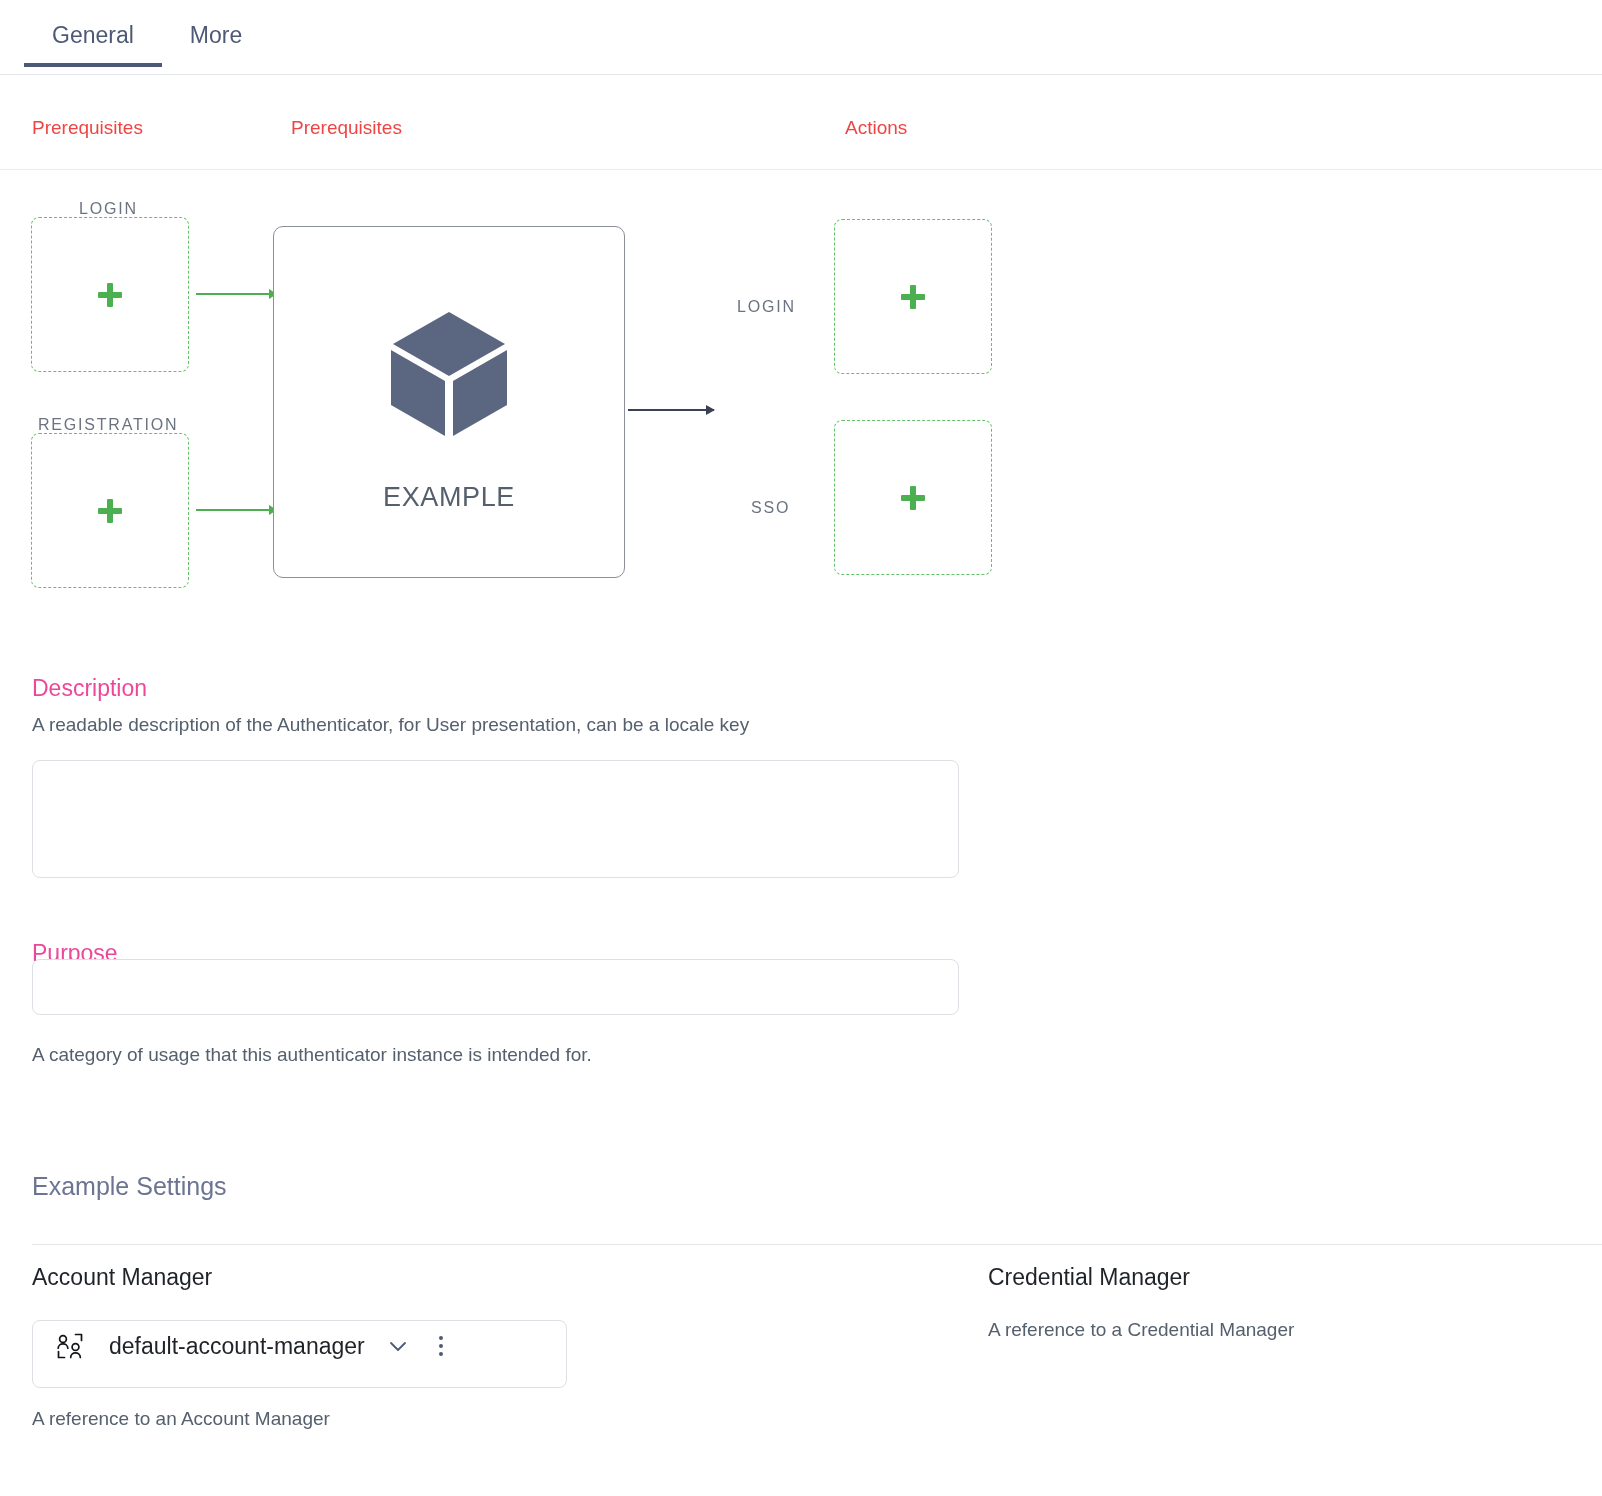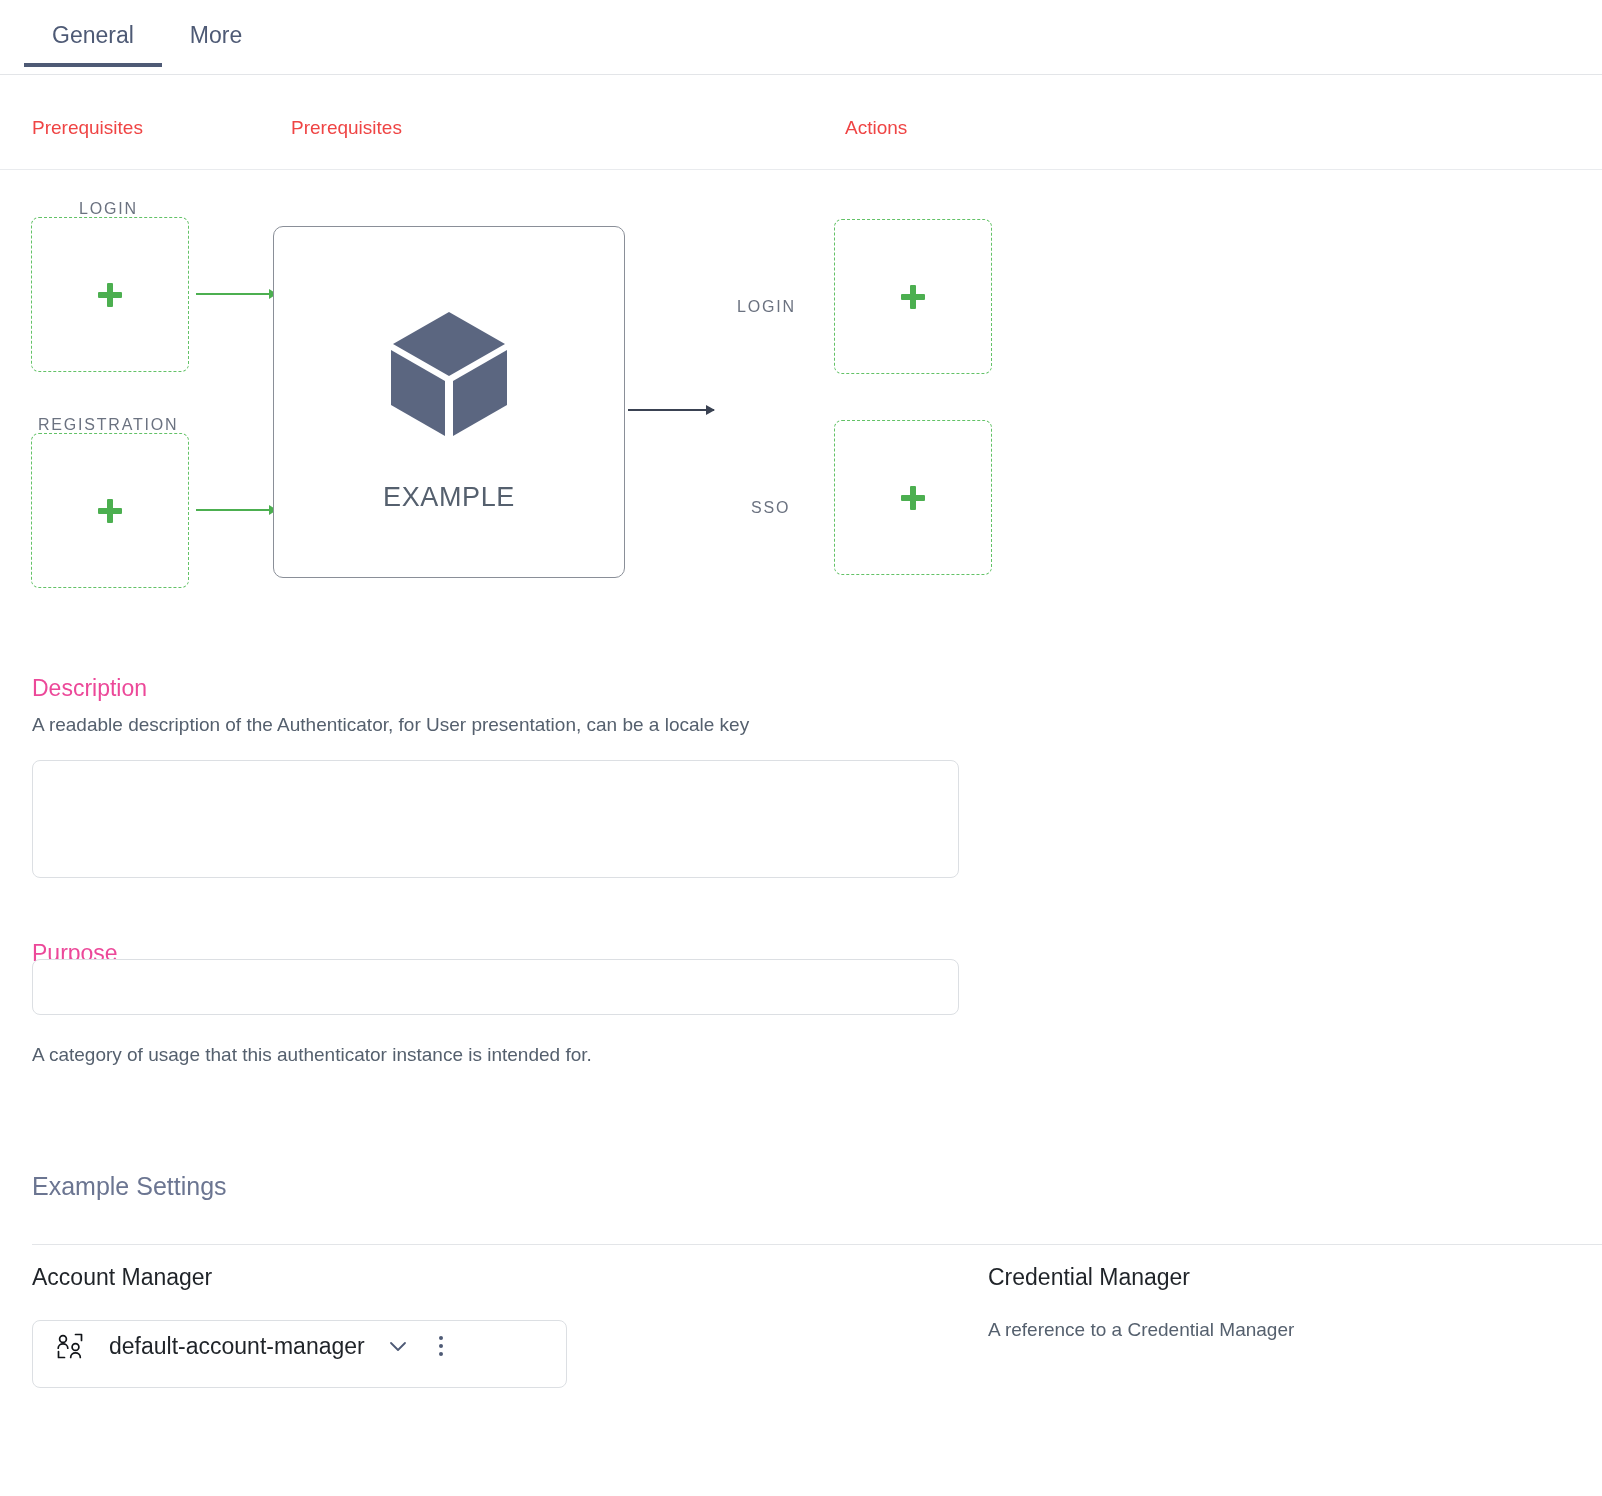--- a/index.html
+++ b/index.html
@@ -386,19 +386,20 @@
         <svg width="22" height="22" viewBox="0 0 22 22" fill="none" stroke="#4e5a75" stroke-width="1.8" stroke-linecap="round" stroke-linejoin="round">
           <polyline points="4,8 11,15 18,8"></polyline>
         </svg>
       </span>
       <span class="kebab">
         <i></i>
           <i></i>
           <i></i>
       </span>
     </div>
+    <div class="setting-help">A reference to an Account Manager</div>
   </div>
 
   <div class="setting-col col-right">
     <div class="setting-label">Credential Manager</div>
     <div class="setting-help">A reference to a Credential Manager</div>
   </div>
 </div>
 
 </body></html>

